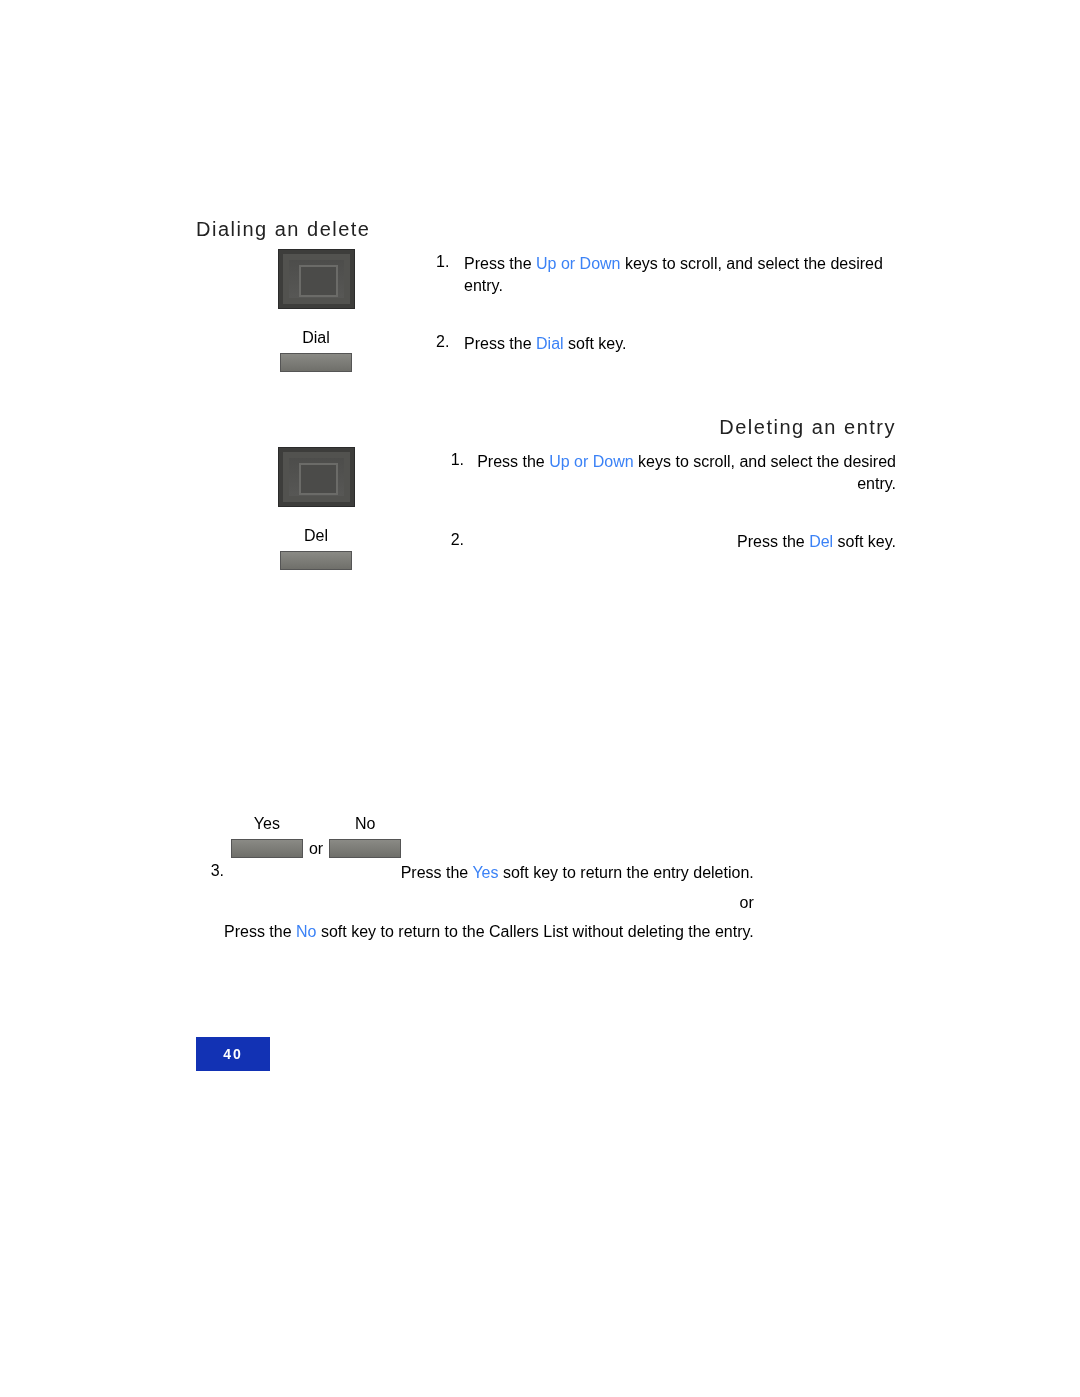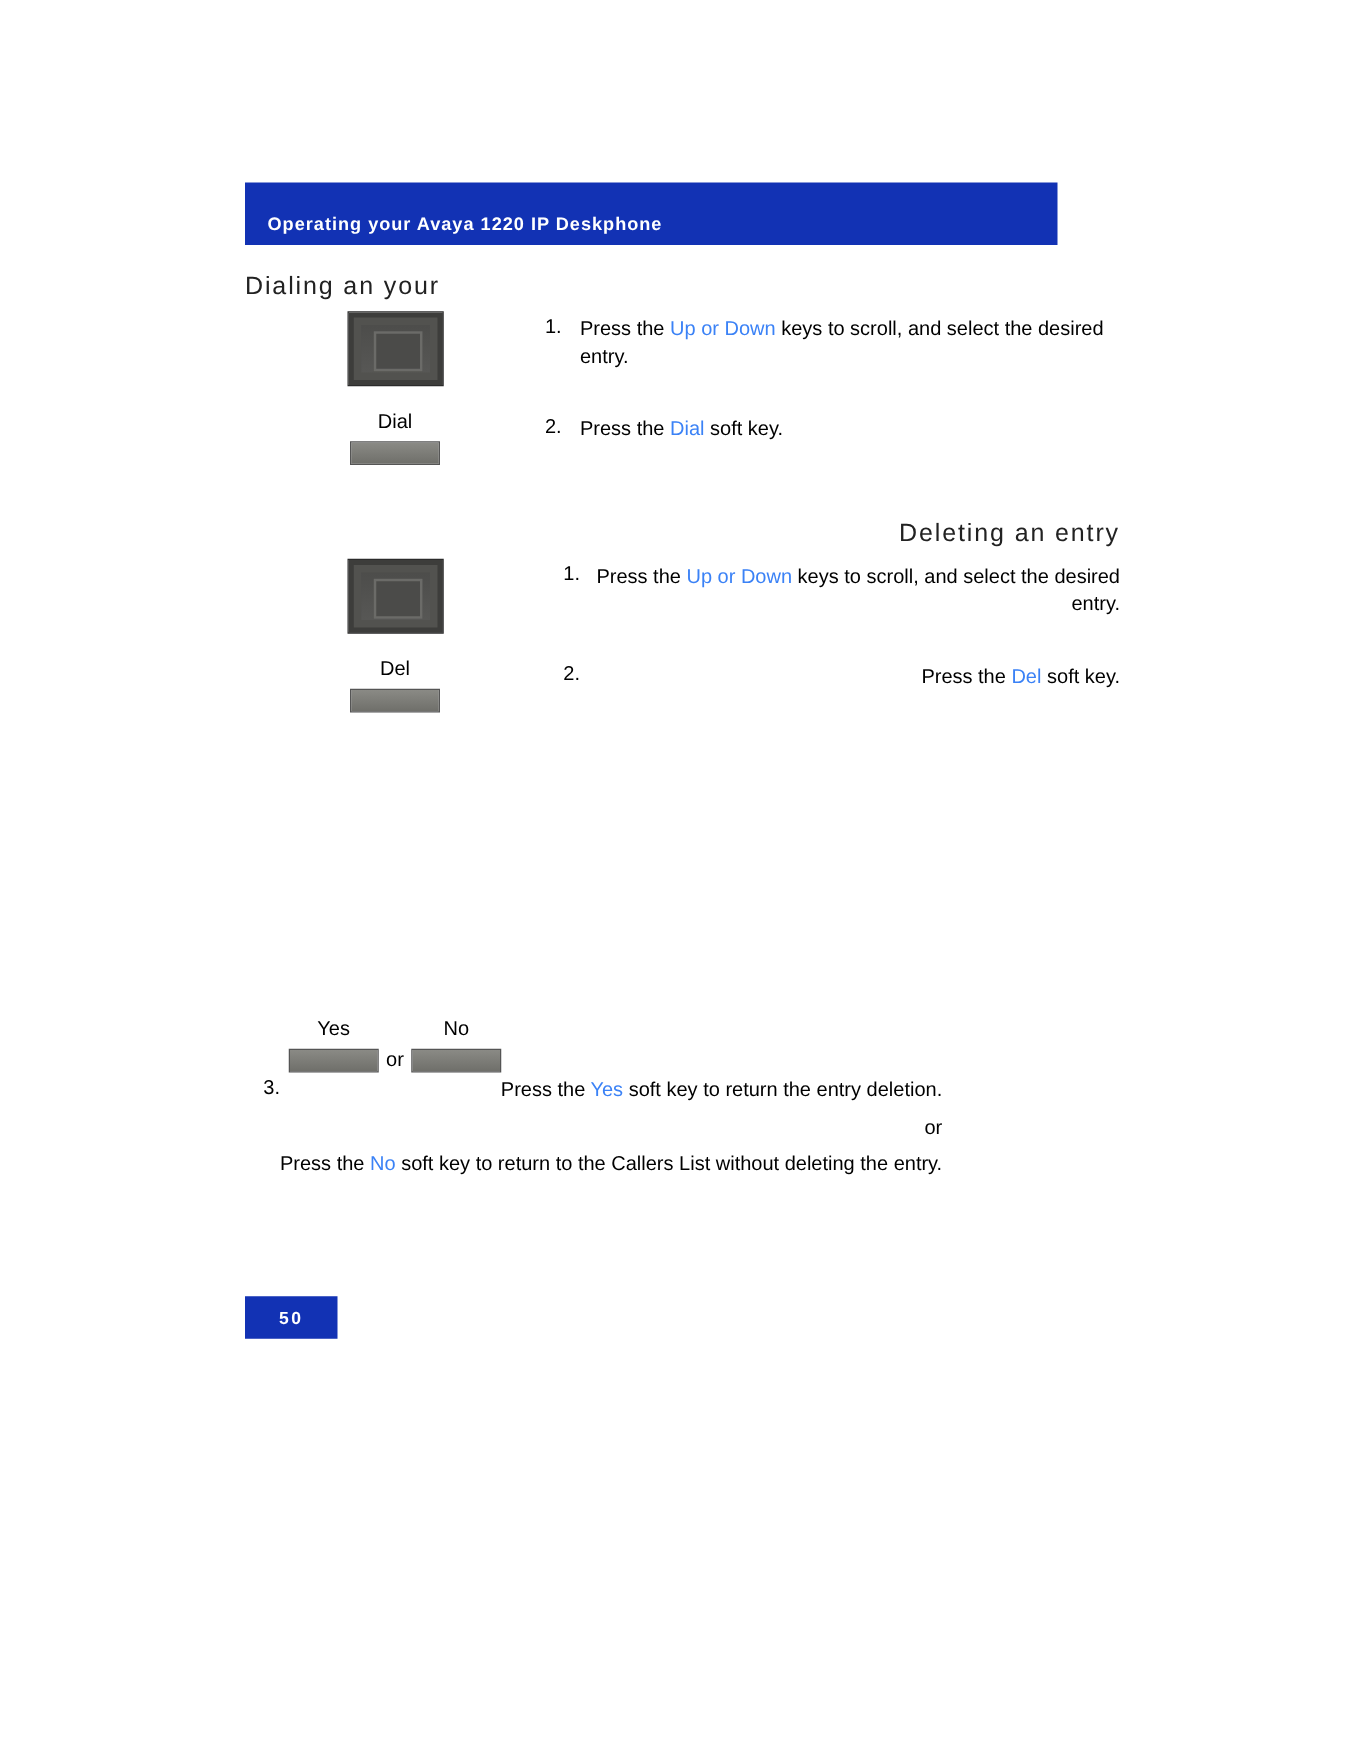--- a/index.html
+++ b/index.html
@@ -141,27 +141,24 @@
     align-items: center;
     justify-content: center;
   }
   .section2 { margin-top: 44px; text-align: right; }
 </style>
 </head>
 <body>
 
 <div class="page">
 
-  <div class="header-bar">
-    <span>Operating your Avaya 1220 IP Deskphone</span>
-  </div>
 
   <div class="content">
 
-    <h2 class="section">Dialing an your</h2>
+    <h2 class="section">Dialing an delete</h2>
 
     <div class="step-row">
       <div class="left-col">
         <div class="nav-pad"></div>
       </div>
       <div class="right-col">
         <div class="numbered">
           <div class="num">1.</div>
           <div class="txt">
             <span>Press the </span><span class="bold-blue">Up or Down</span><span> keys to scroll, and select the desired entry.</span>
@@ -238,16 +235,16 @@
             <span>Press the </span><span class="bold-blue">No</span><span> soft key to return to the Callers List without deleting the entry.</span>
           </div>
         </div>
       </div>
     </div>
     </div>
 
   </div>
 
   <div class="footer-bar">
-    <span>50</span>
+    <span>40</span>
   </div>
 
 </div>
 
 </body></html>

